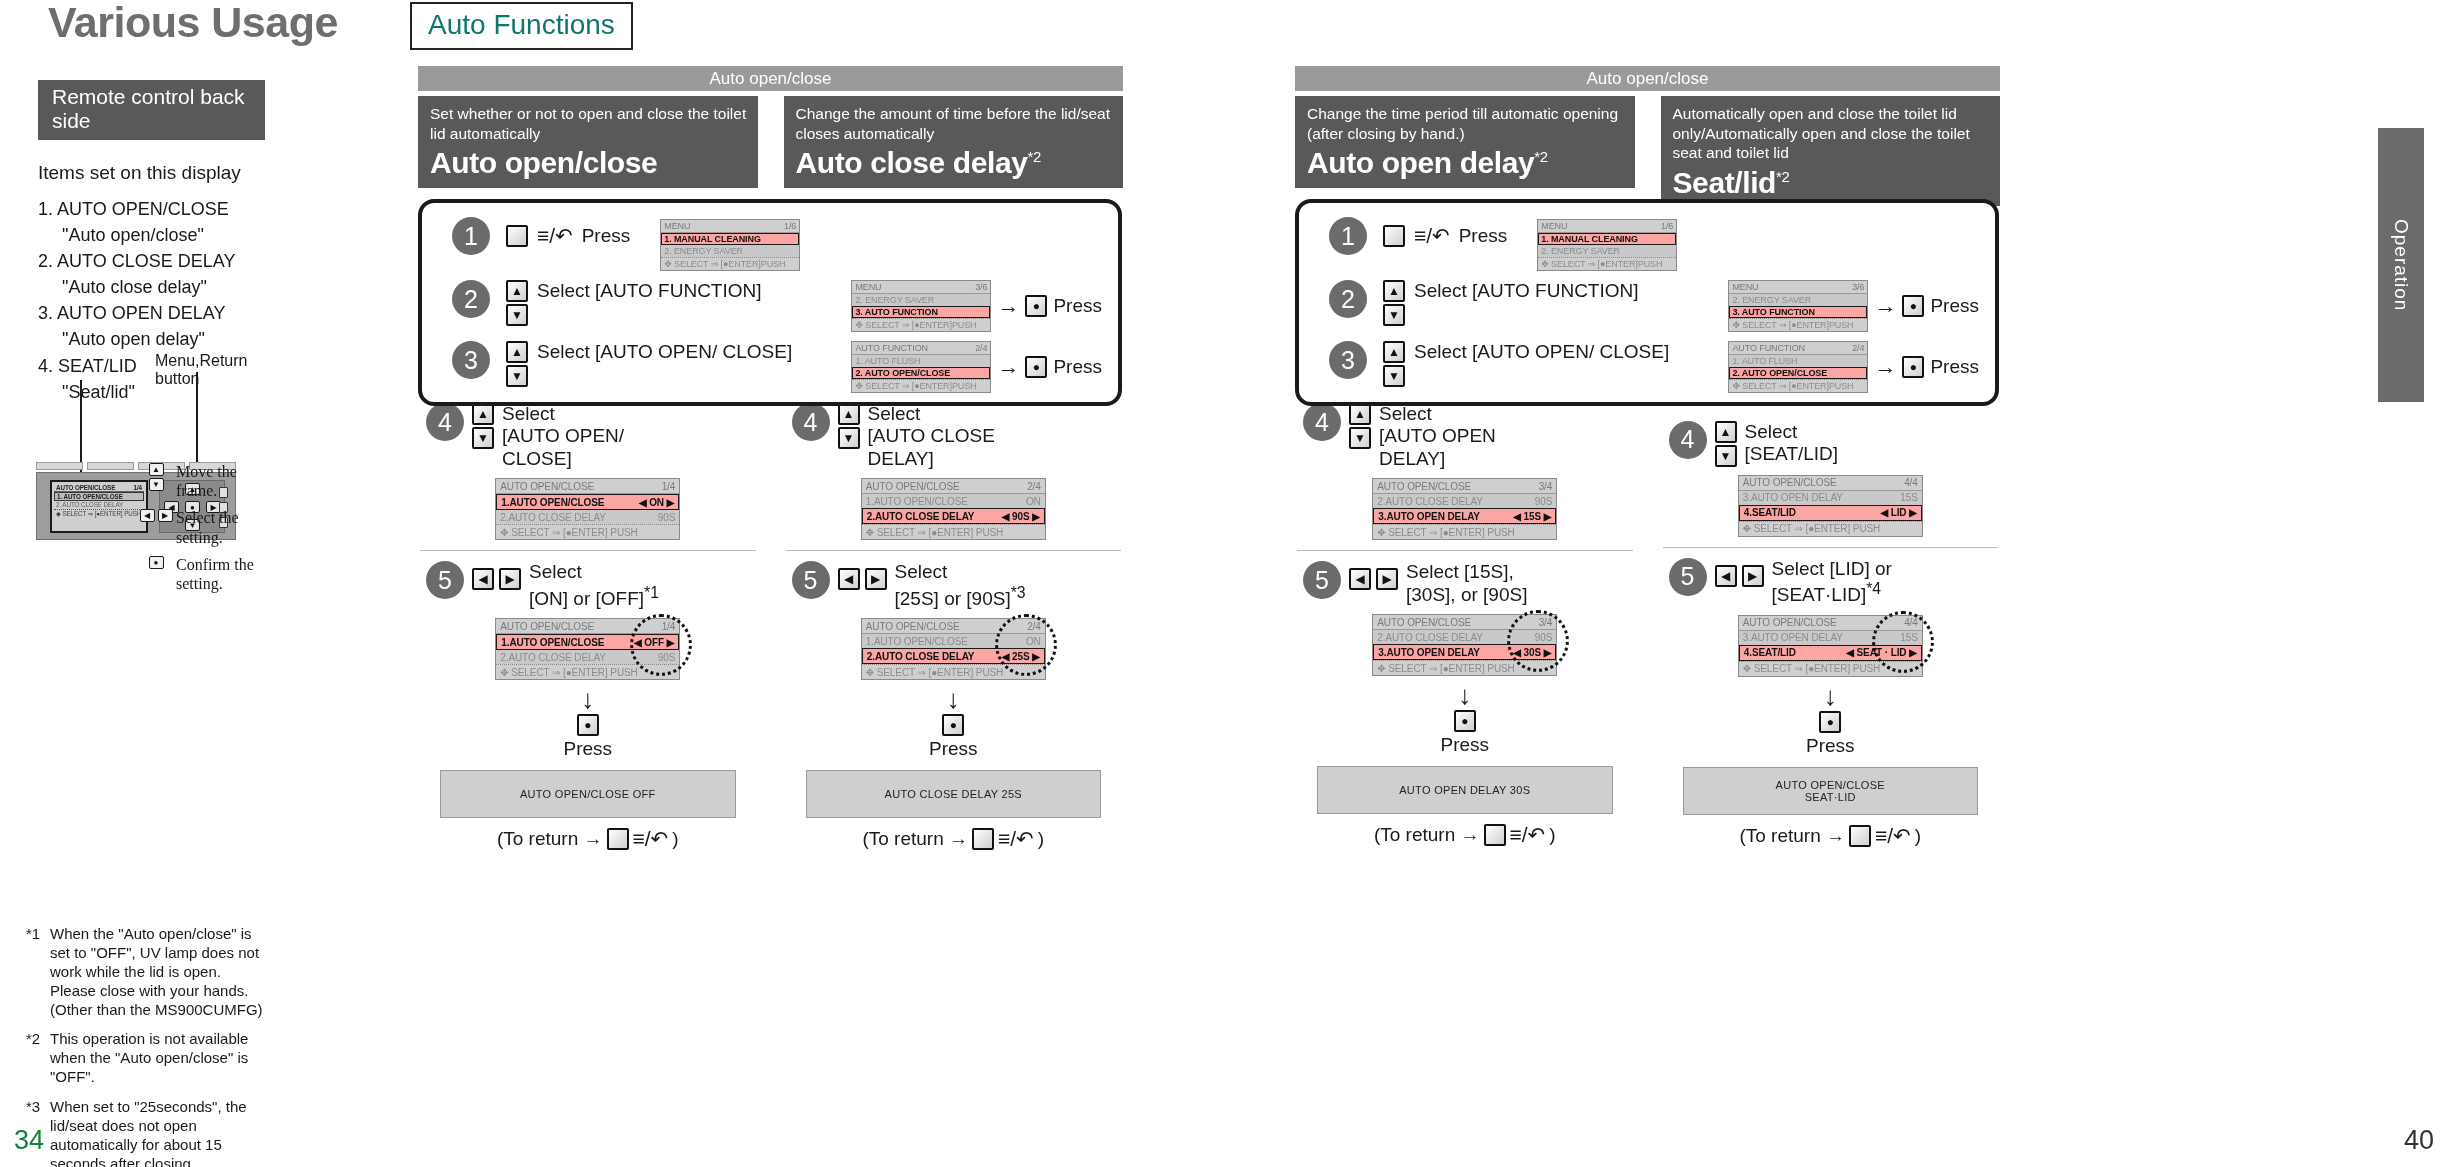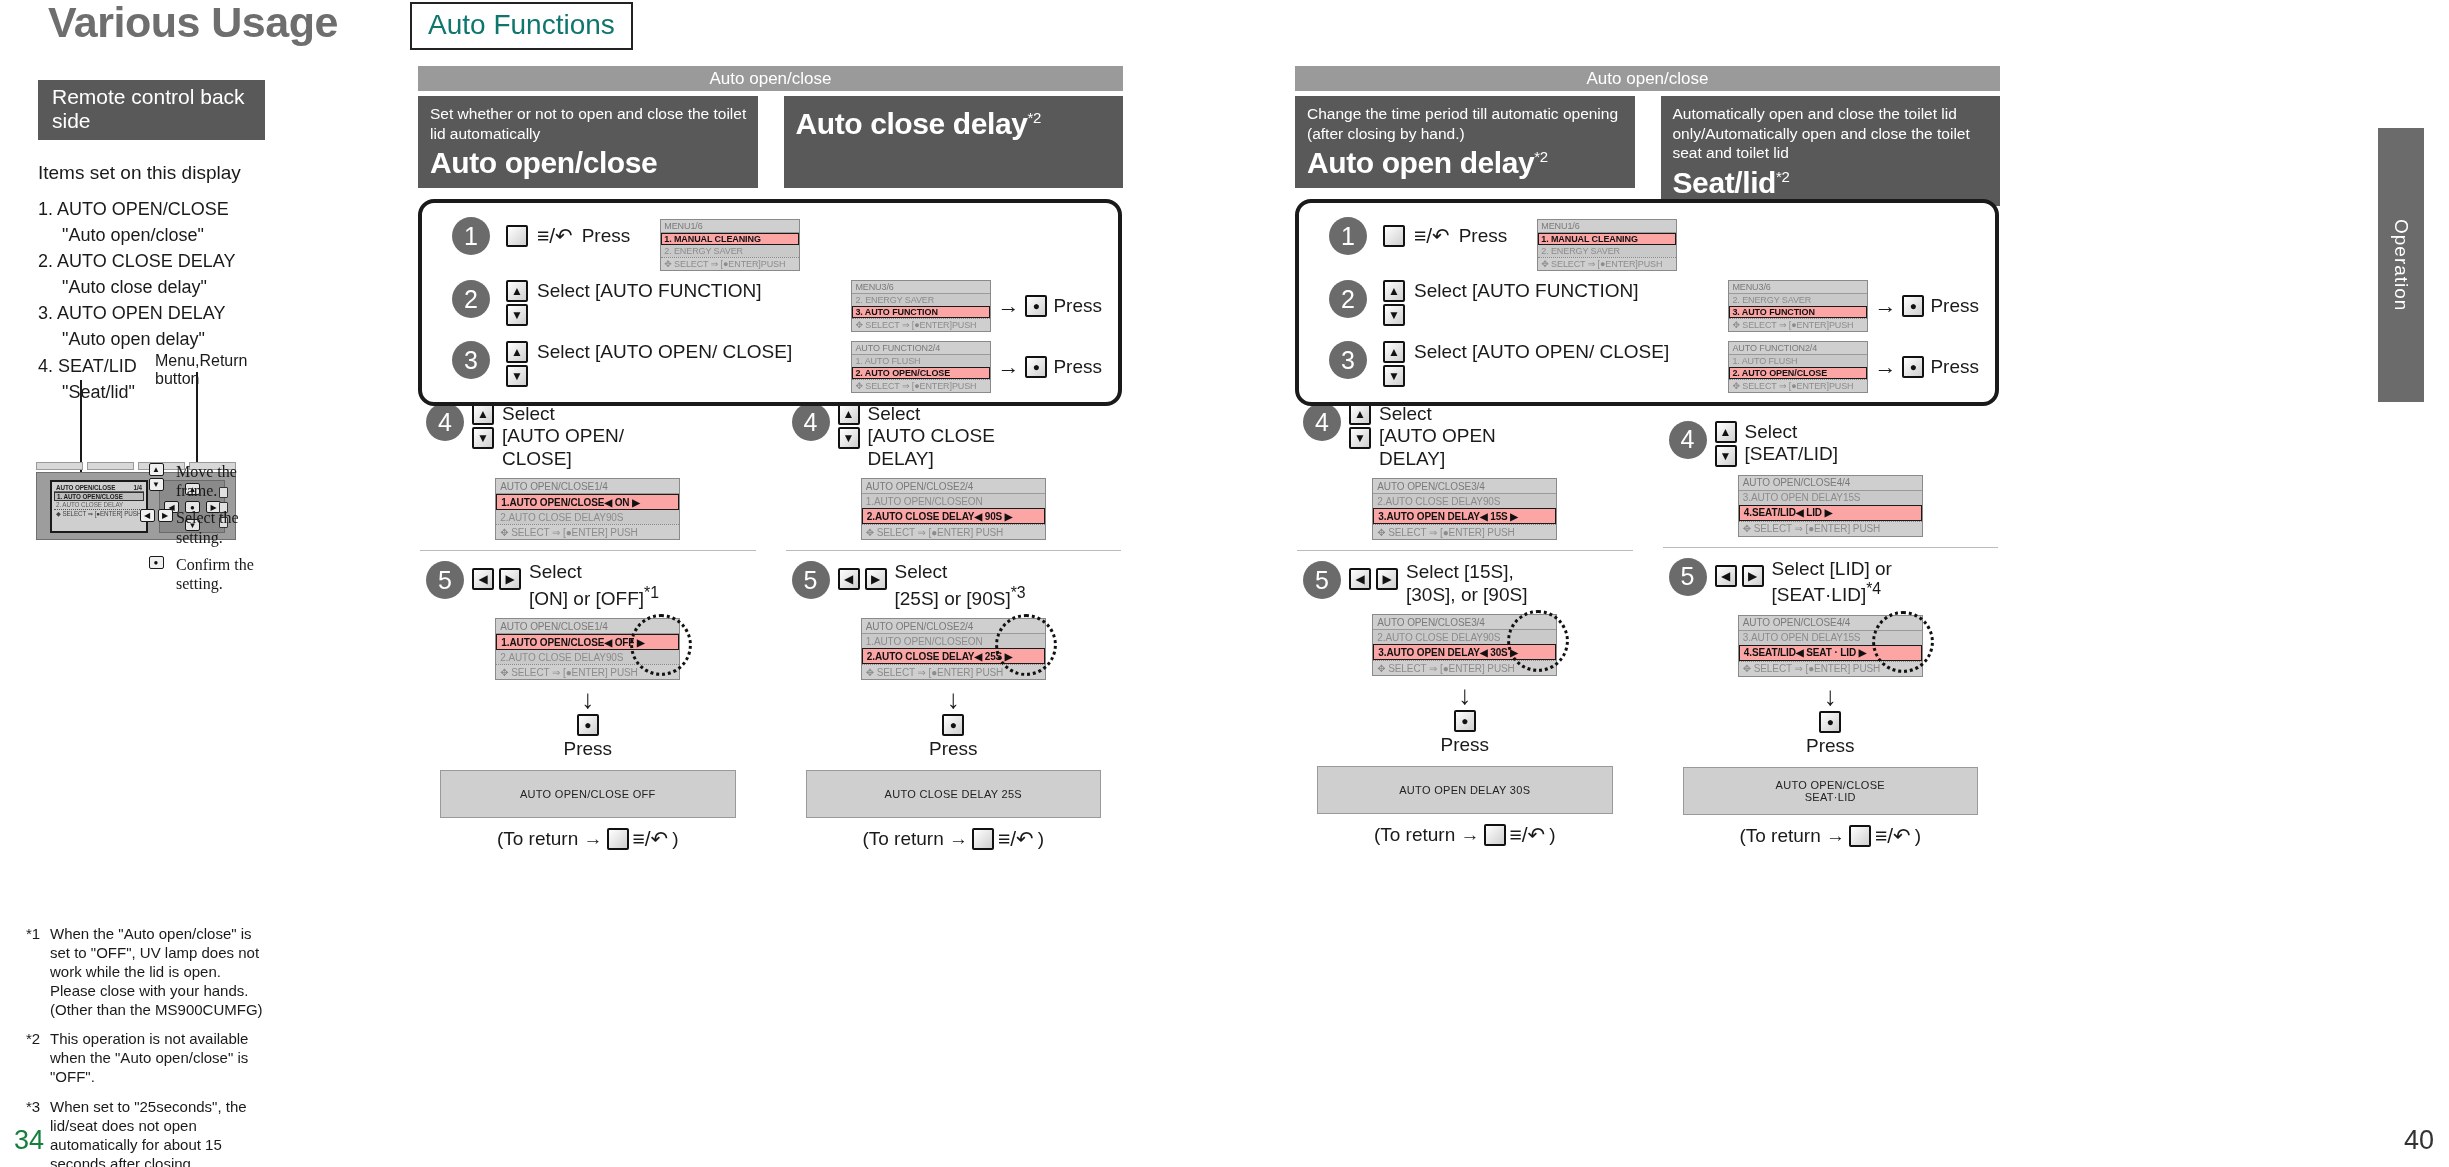--- a/index.html
+++ b/index.html
@@ -113,21 +113,21 @@
     display:flex; align-items:center; justify-content:center; font-size:12px; color:#111;
   }
   .btn-label { font-size:19px; line-height:1.18; }
   .btn-stack { display:flex; flex-direction:column; gap:2px; flex:none; }
   .menu-glyph { font-size:21px; letter-spacing:0px; }
   
   .lcd {
     background:#cfcfcf; border:1px solid #8a8a8a; width:140px;
     font-size:9px; padding:0; font-family:"Liberation Sans", sans-serif;
   }
-  .lcd .row { display:flex; padding:1px 3px; white-space:nowrap; letter-spacing:-0.1px; }
+  .lcd .row { display:flex; justify-content:space-between; padding:1px 3px; white-space:nowrap; letter-spacing:-0.1px; }
   .lcd .row.hdr { color:#7a7a7a; border-bottom:1px solid #9a9a9a; }
   .lcd .row.dim { color:#8c8c8c; background:#c9c9c9; }
   .lcd .row.sel { background:#fca5a5; border:1.5px solid #1a1a1a; color:#111; font-weight:bold; padding:0 2px; }
   .lcd .row.foot { color:#8c8c8c; border-top:1px dotted #8a8a8a; }
   .lcd.big { width:185px; font-size:10px; }
   .lcd.big .row { padding:1.5px 4px; }
   
   .col-body { padding-top:215px; }
   .sep { height:1px; background:#bbb; margin:10px 2px; }
   .srow4 { display:flex; align-items:flex-start; gap:8px; padding-left:8px; }
@@ -337,20 +337,21 @@
           <div class="to-return">
             <span style="white-space: pre-line;">(To return →</span>
             <div class="btn-sq"></div>
             <span class="menu-glyph" style="white-space: pre-line;">≡/↶</span>
             <span style="white-space: pre-line;">)</span>
           </div>
         </div>
       </div>
       <div class="col">
         <div class="col-head">
+          <div class="desc" style="white-space: pre-line;">Change the amount of time before the lid/seat closes automatically</div>
           <div class="name"><span style="white-space: pre-line;">Auto close delay</span><sup style="white-space: pre-line;">*2</sup></div>
         </div>
         <div class="col-body">
           <div class="srow4">
             <div class="step-badge" style="white-space: pre-line;">4</div>
             <div class="btn-stack">
               <div class="btn-sq">▲</div>
               <div class="btn-sq">▼</div>
             </div>
             <div class="btn-label" style="white-space: pre-line;">Select

